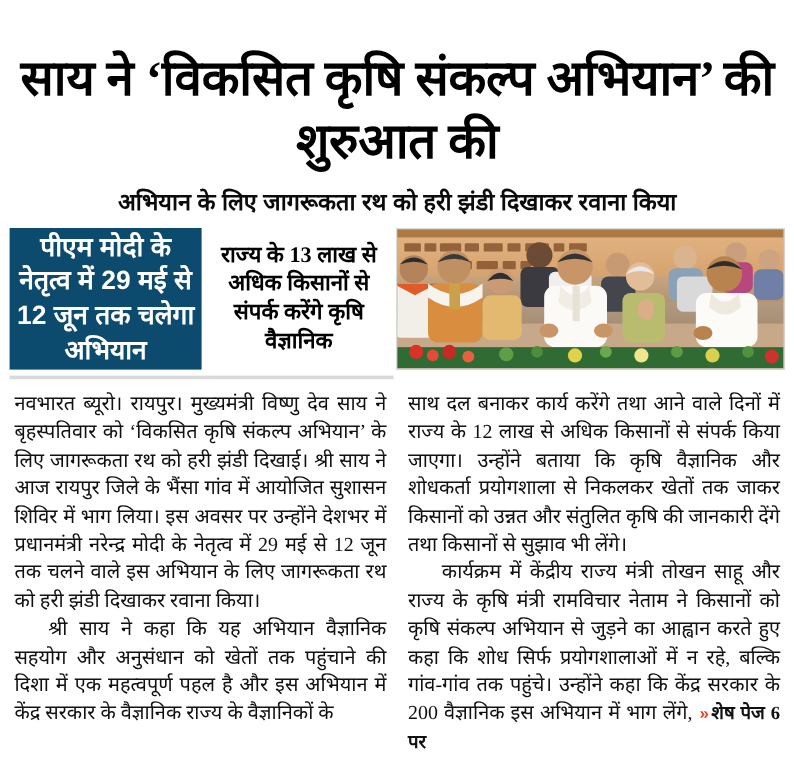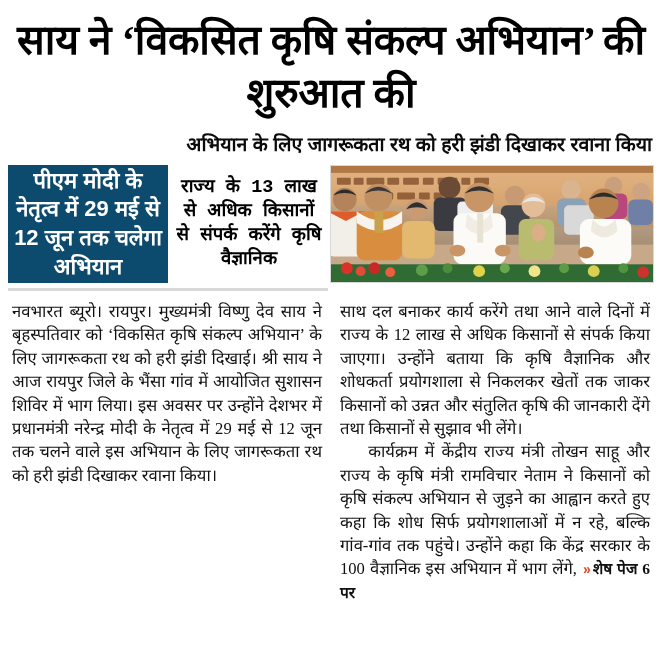--- a/index.html
+++ b/index.html
@@ -17,20 +17,21 @@
     -webkit-font-smoothing: antialiased;
   }
 
   .clipping {
     position: relative;
     width: 662px;
     height: 532px;
     box-sizing: border-box;
     padding: 0 8px;
     background: #ffffff;
+    margin-top: 25px;
   }
 
   
   .headline {
     margin: 0;
     padding: 14px 6px 0 6px;
     text-align: center;
     font-family: "Liberation Serif", "DejaVu Serif", serif;
     font-weight: 700;
     font-size: 41px;
@@ -43,21 +44,21 @@
   .headline-rule {
     height: 0;
     border: 0;
     margin: 6px 0 0 0;
   }
 
   
   .subhead {
     margin: 6px 0 0 0;
     padding: 0 2px;
-    text-align: right;
+    text-align: center;
     font-family: "Liberation Sans", "DejaVu Sans", sans-serif;
     font-weight: 700;
     font-size: 19.5px;
     line-height: 1.2;
     color: #0b0b0b;
   }
 
   
   .feature-strip {
     display: flex;
@@ -83,21 +84,21 @@
     box-sizing: border-box;
   }
 
   .mid-kicker {
     flex: 0 0 162px;
     width: 162px;
     display: flex;
     align-items: center;
     justify-content: center;
     text-align: center;
-    font-family: Liberation Mono, monospace;
+    font-family: Liberation Serif, serif;
     font-weight: 700;
     font-size: 18.5px;
     line-height: 1.30;
     color: #000000;
     padding: 0 6px;
     box-sizing: border-box;
   }
 
   
   .photo {
@@ -294,20 +295,21 @@
       </svg>
     </div>
   </div>
 
   <div class="strip-rule"></div>
 
   <div class="body-cols">
 
     <div class="col">
       <p><span class="lead-in">नवभारत ब्यूरो। रायपुर।</span><span> मुख्यमंत्री विष्णु देव साय ने बृहस्पतिवार को ‘विकसित कृषि संकल्प अभियान’ के लिए जागरूकता रथ को हरी झंडी दिखाई। श्री साय ने आज रायपुर जिले के भैंसा गांव में आयोजित सुशासन शिविर में भाग लिया। इस अवसर पर उन्होंने देशभर में प्रधानमंत्री नरेन्द्र मोदी के नेतृत्व में 29 मई से 12 जून तक चलने वाले इस अभियान के लिए जागरूकता रथ को हरी झंडी दिखाकर रवाना किया।</span></p>
+      <p>श्री साय ने कहा कि यह अभियान वैज्ञानिक सहयोग और अनुसंधान को खेतों तक पहुंचाने की दिशा में एक महत्वपूर्ण पहल है और इस अभियान में केंद्र सरकार के वैज्ञानिक राज्य के वैज्ञानिकों के</p>
     </div>
 
     <div class="col">
       <p>साथ दल बनाकर कार्य करेंगे तथा आने वाले दिनों में राज्य के 12 लाख से अधिक किसानों से संपर्क किया जाएगा। उन्होंने बताया कि कृषि वैज्ञानिक और शोधकर्ता प्रयोगशाला से निकलकर खेतों तक जाकर किसानों को उन्नत और संतुलित कृषि की जानकारी देंगे तथा किसानों से सुझाव भी लेंगे।</p>
-      <p><span>कार्यक्रम में केंद्रीय राज्य मंत्री तोखन साहू और राज्य के कृषि मंत्री रामविचार नेताम ने किसानों को कृषि संकल्प अभियान से जुड़ने का आह्वान करते हुए कहा कि शोध सिर्फ प्रयोगशालाओं में न रहे, बल्कि गांव-गांव तक पहुंचे।  उन्होंने कहा कि केंद्र सरकार के 100 वैज्ञानिक इस अभियान में भाग लेंगे,</span><span class="jump-marker">»</span><span class="jump-text">शेष पेज 6 पर</span></p>
+      <p><span>कार्यक्रम में केंद्रीय राज्य मंत्री तोखन साहू और राज्य के कृषि मंत्री रामविचार नेताम ने किसानों को कृषि संकल्प अभियान से जुड़ने का आह्वान करते हुए कहा कि शोध सिर्फ प्रयोगशालाओं में न रहे, बल्कि गांव-गांव तक पहुंचे।  उन्होंने कहा कि केंद्र सरकार के 200 वैज्ञानिक इस अभियान में भाग लेंगे,</span><span class="jump-marker">»</span><span class="jump-text">शेष पेज 6 पर</span></p>
     </div>
   </div>
 </div>
 
 </body></html>

